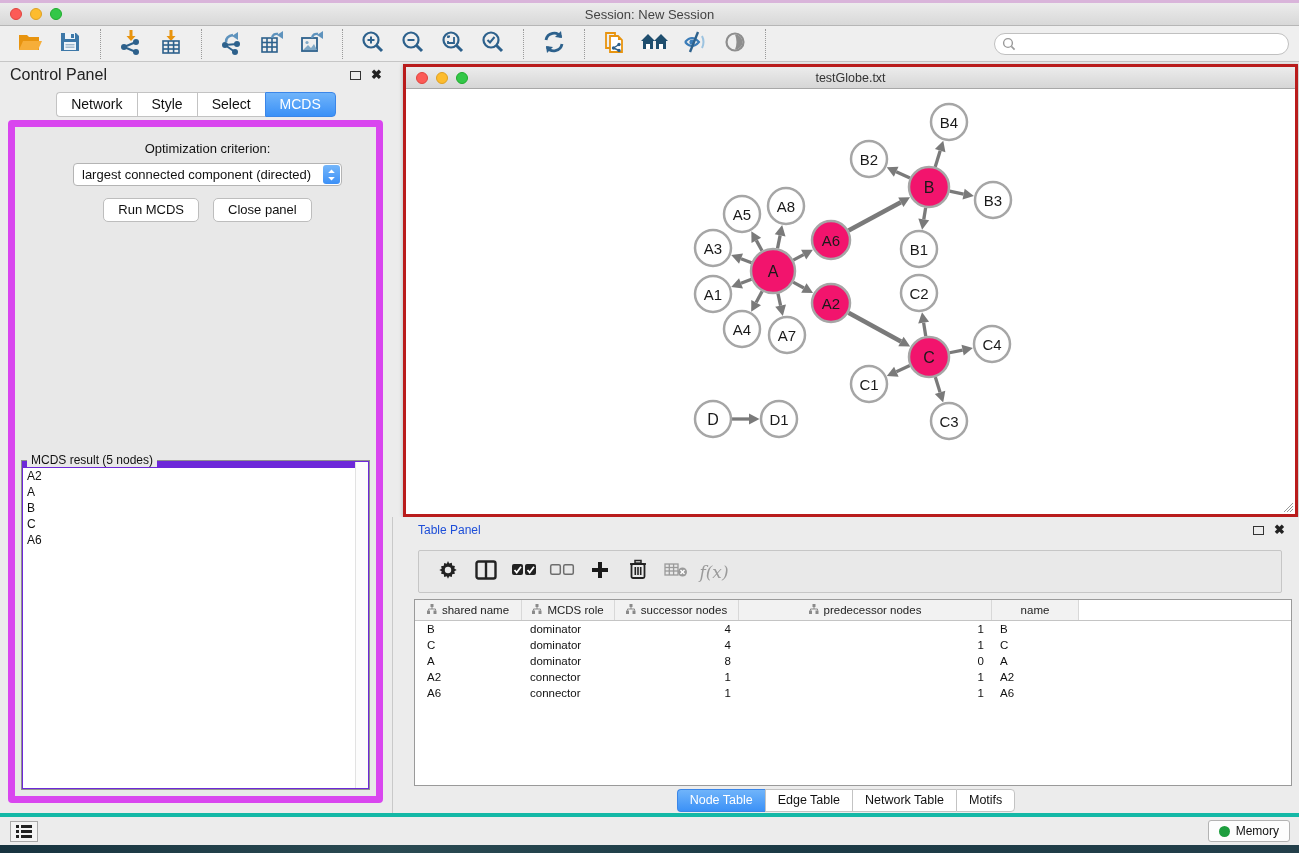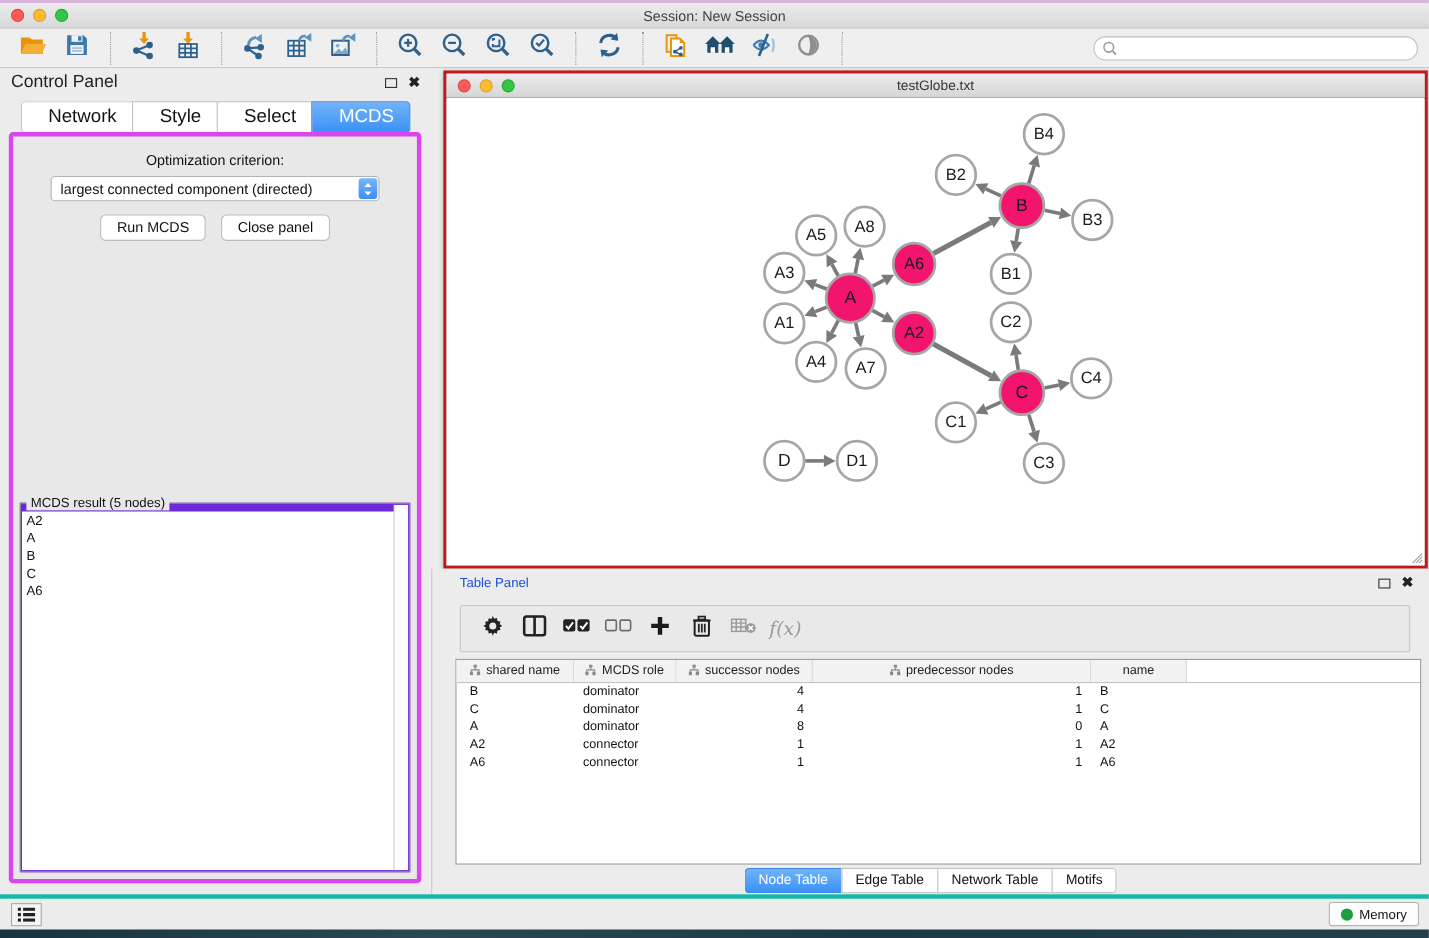--- a/index.html
+++ b/index.html
@@ -27,27 +27,27 @@
   #tb-search .mag { position:absolute; left:8px; top:4px; }
 
   
   #control-panel { position:absolute; left:0; top:62px; width:392px; height:751px; background:#ececec; }
   #cp-header { height:26px; display:flex; align-items:center; padding:0 10px; }
   #cp-header .hdr-title { font-size:16px; color:#222; }
   .hdr-btns { margin-left:auto; display:flex; align-items:center; gap:10px; }
   .float-btn { width:11px; height:9px; border:1.5px solid #333; background:transparent; }
   .close-btn { font-size:13px; font-weight:bold; color:#222; line-height:10px; }
   #cp-tabs { display:flex; justify-content:center; margin-top:4px; }
-  .seg-tab { font-size:17px; color:#111; background:#fff; border:1px solid #c3c3c3; border-right:none;
-    padding:3px 14px 4px 24px; }
+  .seg-tab { font-size:14px; color:#111; background:#fff; border:1px solid #c3c3c3; border-right:none;
+    padding:3px 14px 4px 14px; }
   .seg-tab:first-child { border-radius:4px 0 0 4px; }
   .seg-tab:last-child { border-right:1px solid #c3c3c3; border-radius:0 4px 4px 0; }
   .seg-tab.active { background:linear-gradient(#70b4fa,#3b91f7); color:#fff; border-color:#3b86e8; }
   #cp-body { position:absolute; left:8px; right:9px; top:58px; bottom:10px; background:#e8e8e8;
-    border:4px solid #d946ef; border-radius:4px; }
+    border:7px solid #d946ef; border-radius:4px;padding-left:24px; }
   #opt-label { text-align:center; margin-top:14px; font-size:13px; color:#111; }
   #criterion-select { margin:7px 34px 0 34px; height:23px; background:#fff; border:1px solid #b4b4b4;
     border-radius:4px; display:flex; align-items:center; position:relative; }
   #criterion-select .val { font-size:13px; color:#111; padding-left:8px; white-space:nowrap; }
   #criterion-select .stepper { position:absolute; right:1px; top:1px; bottom:1px; width:17px; border-radius:3px;
     background:linear-gradient(#74b6fa,#3c90f7); display:flex; flex-direction:column; align-items:center; justify-content:center; }
   .stepper svg { display:block; }
   #cp-buttons { display:flex; justify-content:center; gap:14px; margin-top:12px; }
   .mac-btn { background:#fff; border:1px solid #bdbdbd; border-radius:5px; font-size:13px; color:#111;
     padding:3px 14px 4px 14px; }

